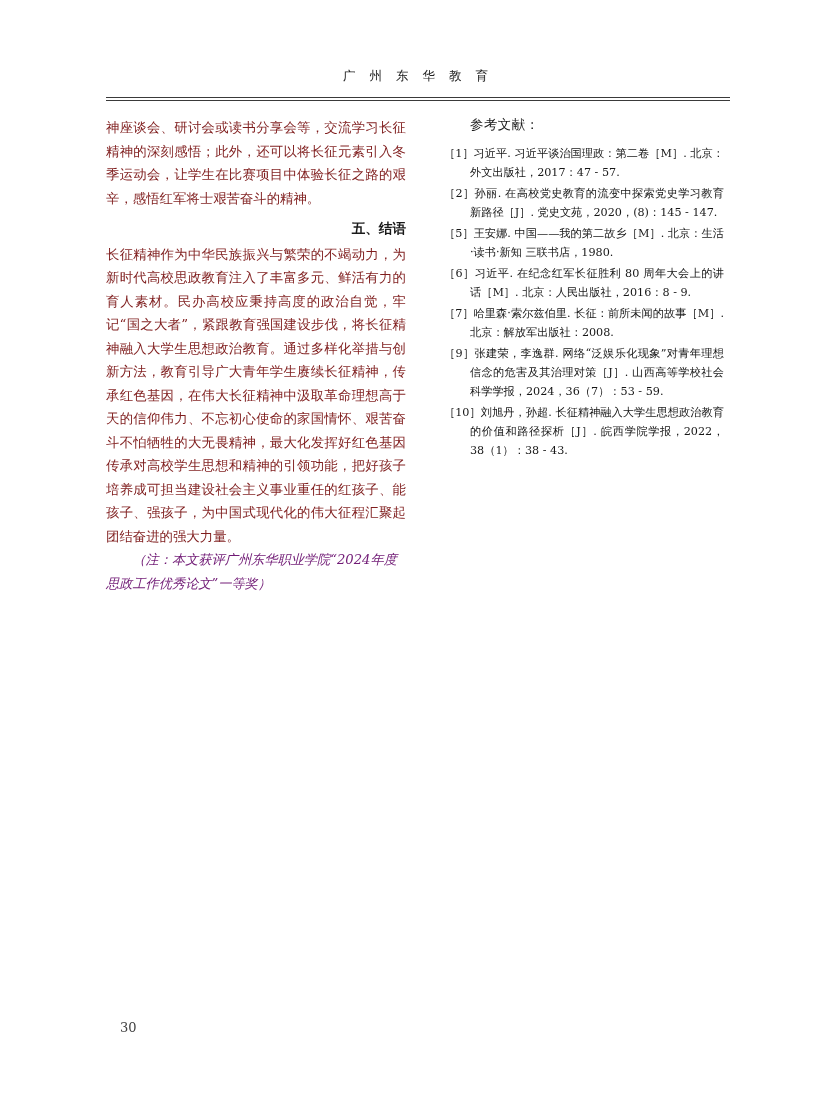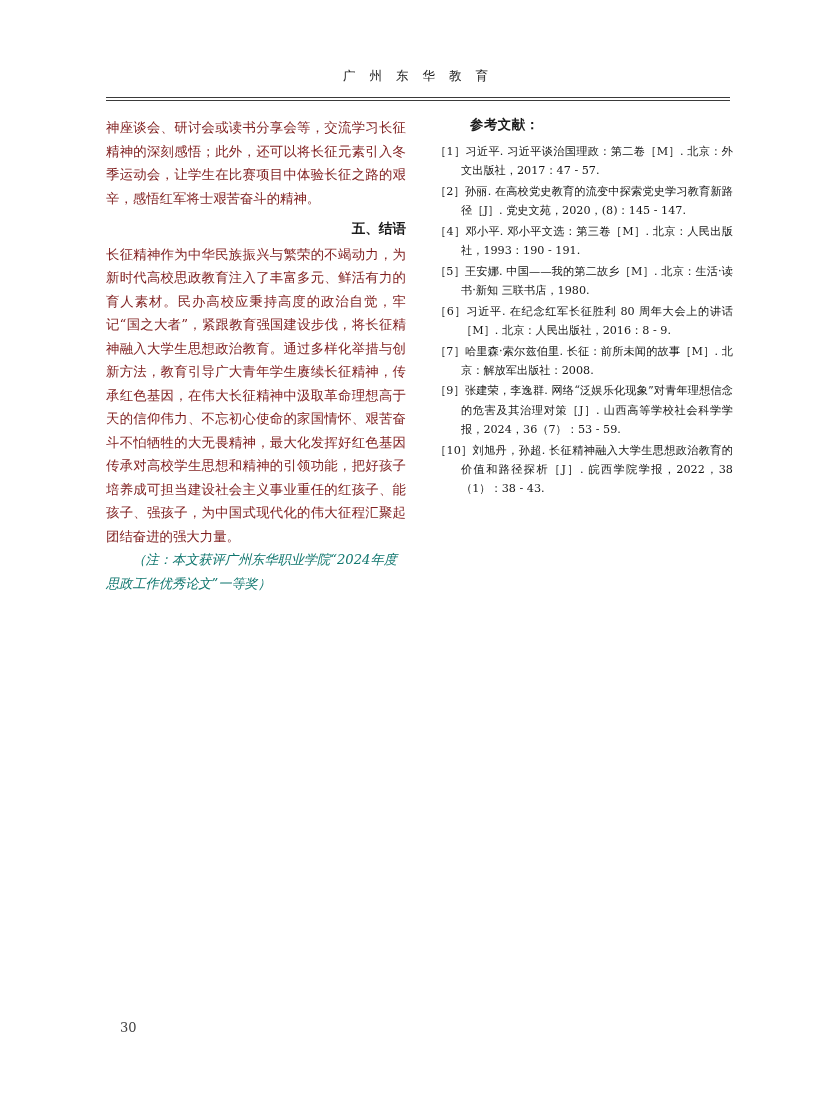--- a/index.html
+++ b/index.html
@@ -77,33 +77,33 @@
     margin: 7px 0 2px 0;
     text-align: right;
   }
 
   .note {
     font-size: 13.2px;
     line-height: 23.5px;
     text-indent: 2em;
     font-family: "DejaVu Serif", "Liberation Serif", serif;
     font-style: italic;
-    color: #0f766e;
+    color: #701a75;
   }
 
   
   .ref-title {
     font-size: 13.4px;
-    font-weight: bold;
+    font-weight: normal;
     margin: 0 0 8px 0;
     padding-left: 36px;
     letter-spacing: 0.5px;
   }
   .ref-list {
-    margin: 1px;
+    margin: 10px;
     padding: 0;
     list-style: none;
   }
   .ref-item {
     font-size: 11.2px;
     line-height: 19.2px;
     text-align: justify;
     text-justify: inter-ideograph;
     padding-left: 26px;
     text-indent: -26px;
@@ -142,21 +142,20 @@
     </div>
 
     <div class="note">（注：本文获评广州东华职业学院“2024年度思政工作优秀论文”一等奖）</div>
   </div>
 
   <div class="col col-right">
     <div class="ref-title">参考文献：</div>
     <ul class="ref-list">
       <li class="ref-item">［1］习近平. 习近平谈治国理政：第二卷［M］. 北京：外文出版社，2017：47 - 57.</li>
       <li class="ref-item">［2］孙丽. 在高校党史教育的流变中探索党史学习教育新路径［J］. 党史文苑，2020，(8)：145 - 147.</li>
-      <li class="ref-item">［4］邓小平. 邓小平文选：第三卷［M］. 北京：人民出版社，1993：190 - 191.</li>
       <li class="ref-item">［5］王安娜. 中国——我的第二故乡［M］. 北京：生活·读书·新知 三联书店，1980.</li>
       <li class="ref-item">［6］习近平. 在纪念红军长征胜利 80 周年大会上的讲话［M］. 北京：人民出版社，2016：8 - 9.</li>
       <li class="ref-item">［7］哈里森·索尔兹伯里. 长征：前所未闻的故事［M］. 北京：解放军出版社：2008.</li>
       <li class="ref-item">［9］张建荣，李逸群. 网络“泛娱乐化现象”对青年理想信念的危害及其治理对策［J］. 山西高等学校社会科学学报，2024，36（7）：53 - 59.</li>
       <li class="ref-item">［10］刘旭丹，孙超. 长征精神融入大学生思想政治教育的价值和路径探析［J］. 皖西学院学报，2022，38（1）：38 - 43.</li>
     </ul>
   </div>
 
   <div class="folio">30</div>
 

